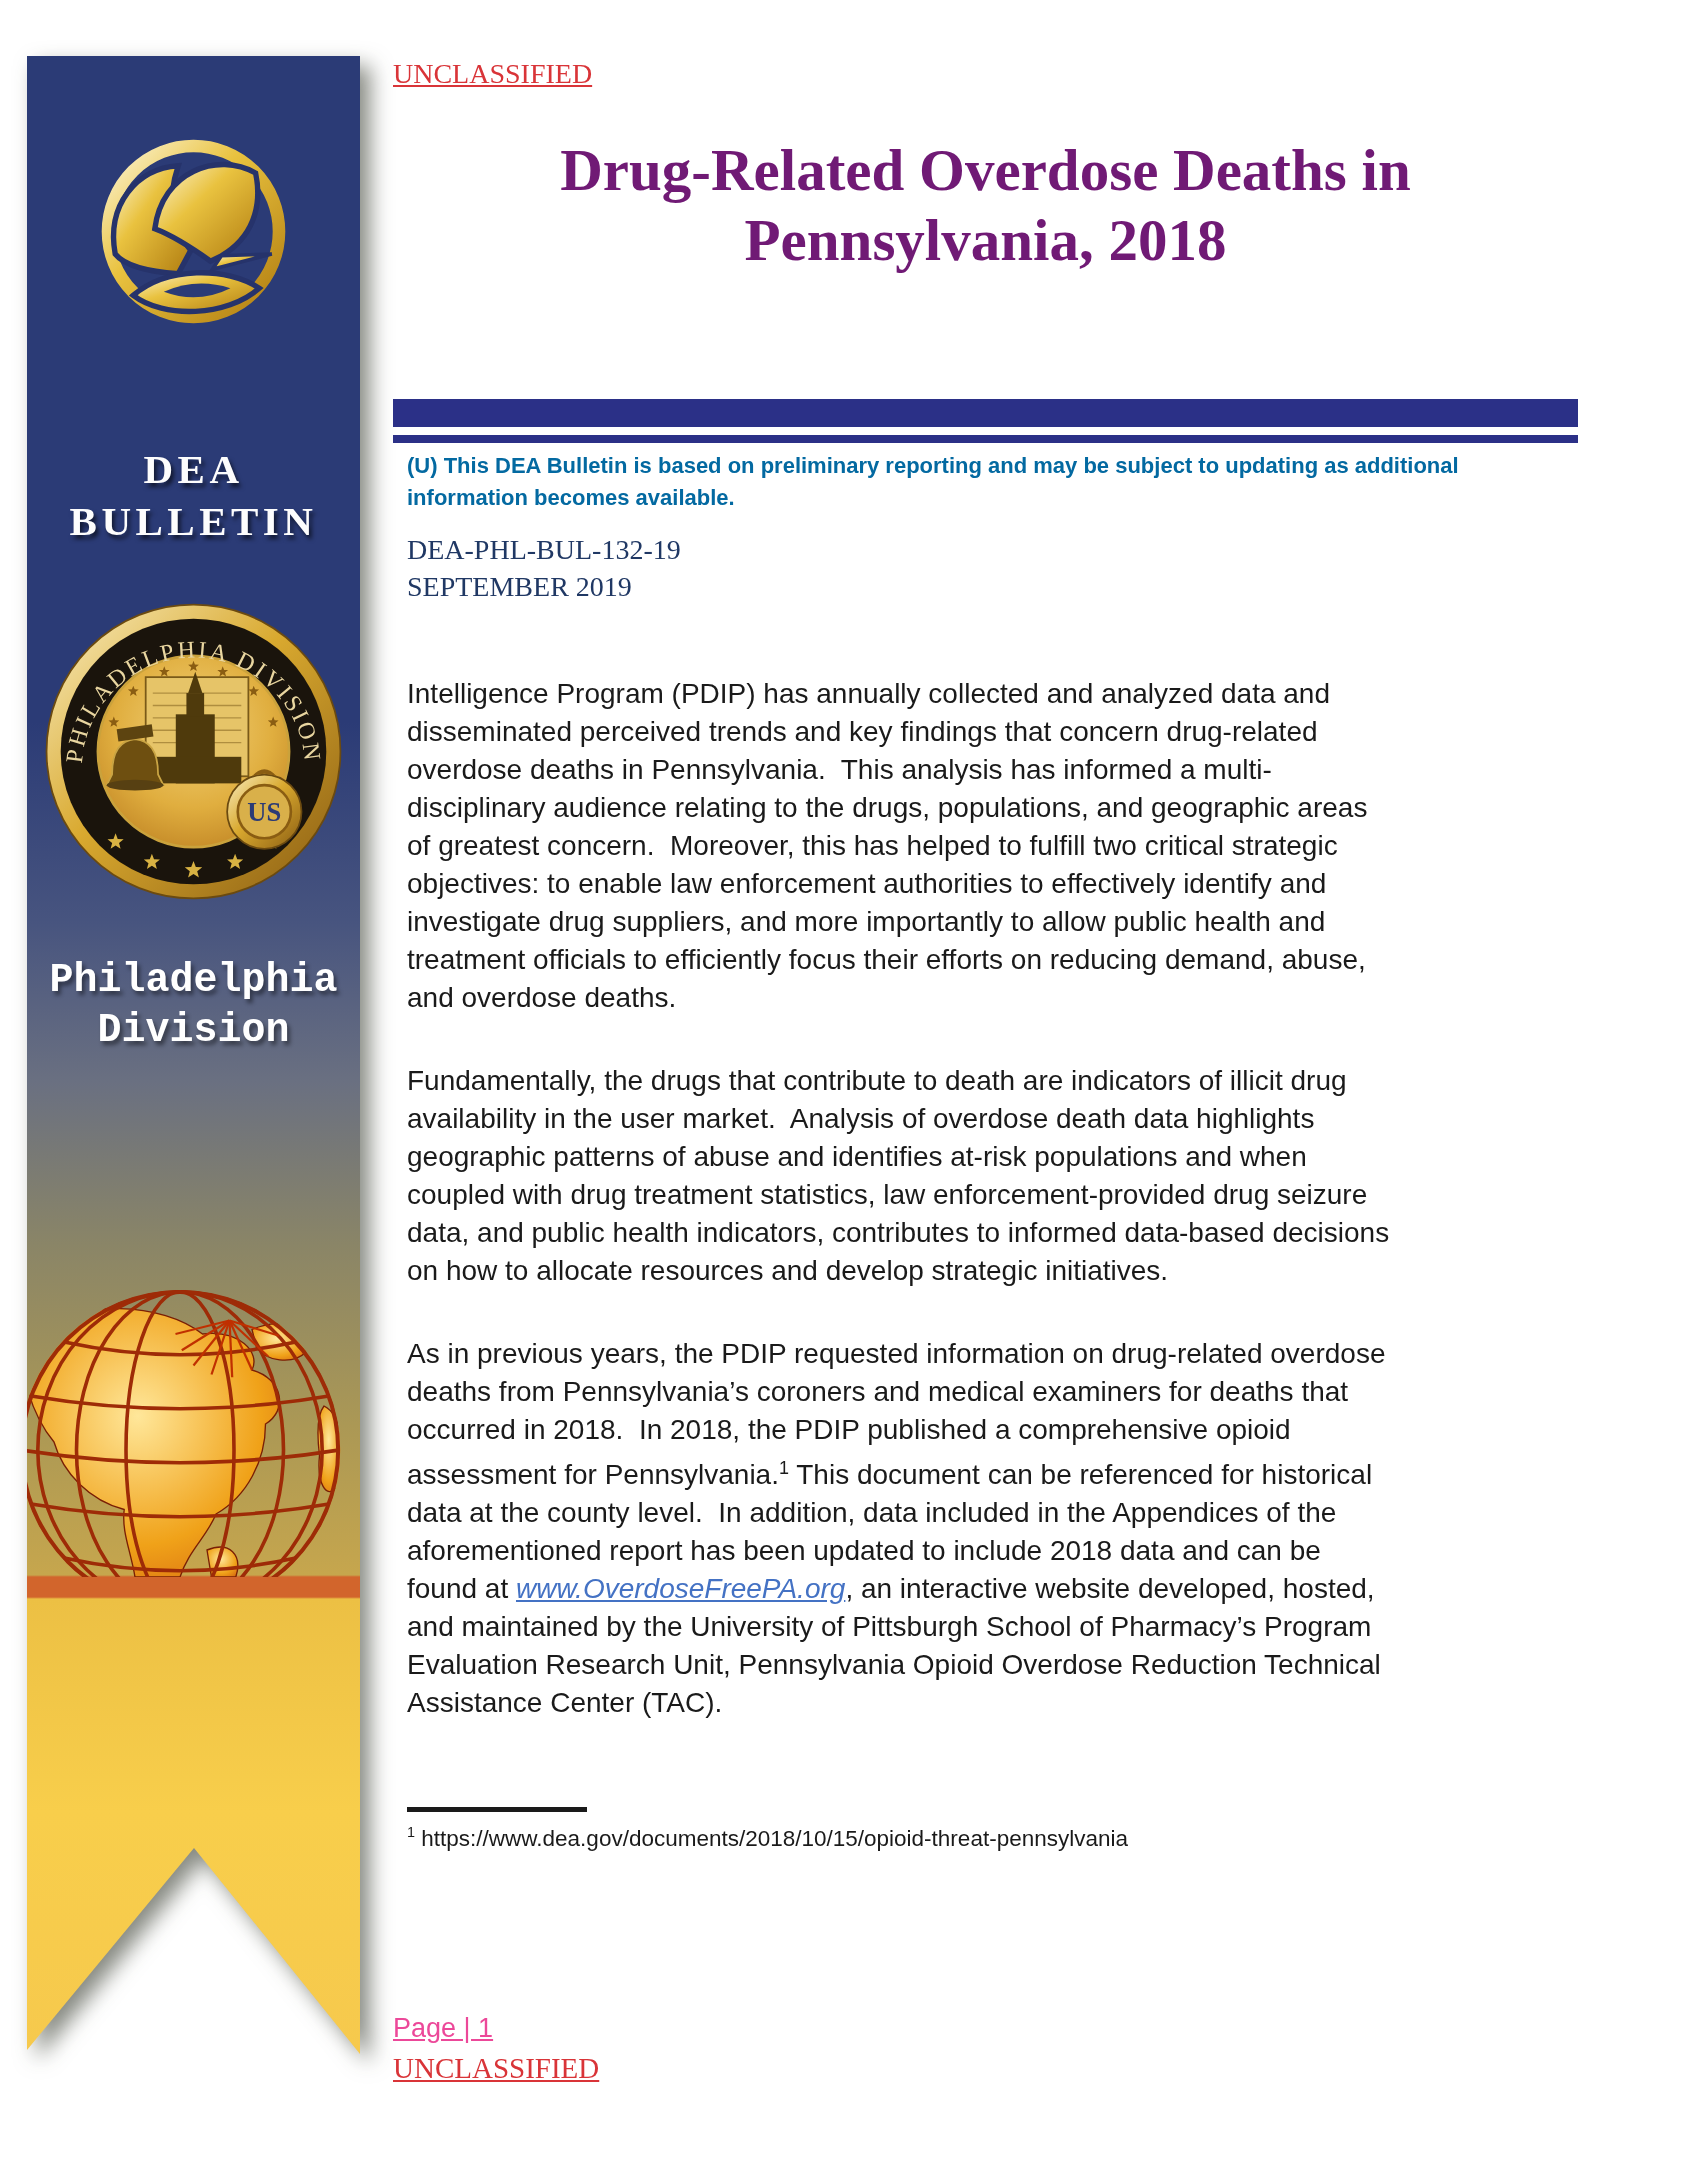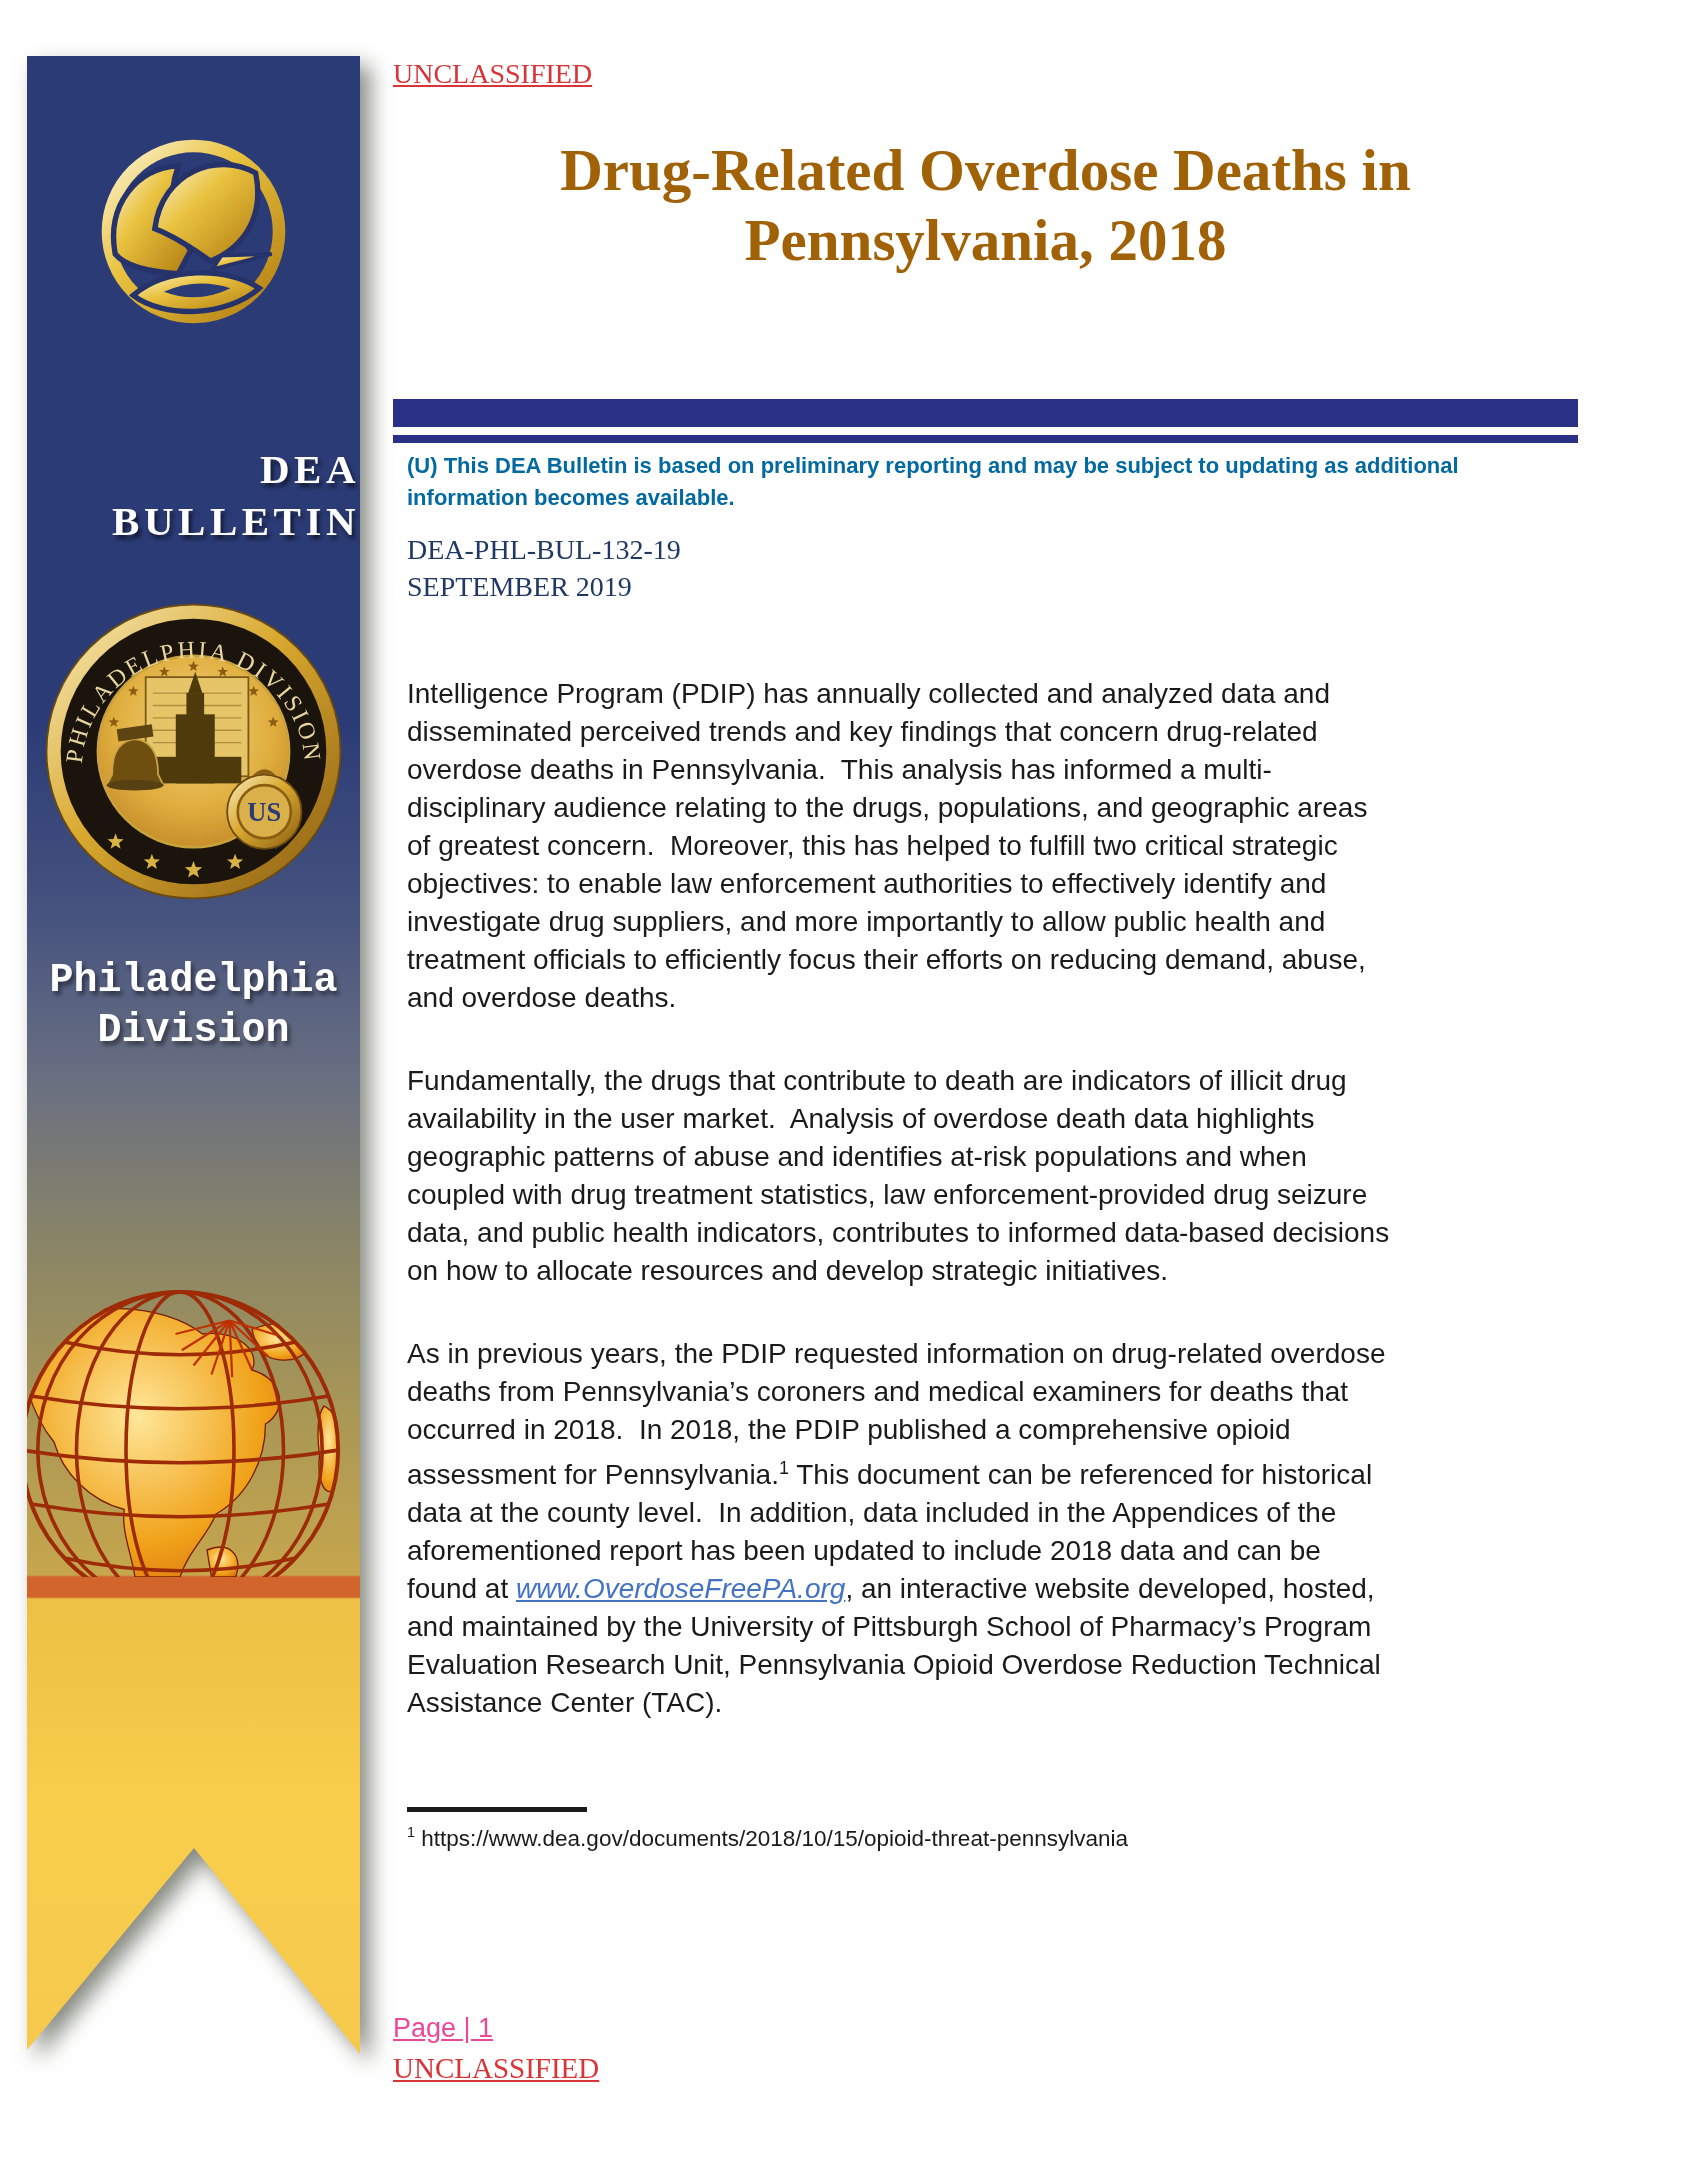--- a/index.html
+++ b/index.html
@@ -10,38 +10,38 @@
   .ribbon-wrap{position:absolute;left:27px;top:56px;width:333px;height:1998px;
                filter:drop-shadow(10.8px 10.8px 10.8px rgba(35,40,25,.55));}
   .ribbon{position:absolute;inset:0;
      clip-path:polygon(0 0,333px 0,333px 1998px,167px 1792px,0 1994px);
      background:linear-gradient(180deg,
         #2b3b76 0px,#2b3b76 666px,#47547f 864px,#6a7081 1026px,#8a8567 1188px,
         #ab9855 1368px,#c6a64d 1519px,
         #d2652c 1521px,#d2652c 1541px,
         #ecc044 1543px,#f8ce4b 1755px,#f6c94d 1998px);}
   .logo-svg{position:absolute;left:54px;top:63px;}
-  .dea-bulletin{position:absolute;left:0;top:387px;width:333px;text-align:right;
+  .dea-bulletin{position:absolute;left:0;top:387px;width:333px;text-align:center;
       font-family:"Liberation Serif",serif;font-weight:bold;color:#fdfdfd;
       font-size:41px;line-height:52px;letter-spacing:4.5px;
       text-shadow:2.7px 3.6px 4.5px rgba(0,0,0,.6);}
   .division-label{position:absolute;left:0;top:900px;width:333px;text-align:center;
       font-family:Liberation Mono, monospace;font-weight:bold;color:#ffffff;
       font-size:40px;line-height:50px;text-shadow:2.7px 3.6px 4.5px rgba(0,0,0,.45);}
   .seal-svg{position:absolute;left:16px;top:545px;}
   .globe-svg{position:absolute;left:0;top:1224px;}
 
   
   .class-top,.class-bottom,.page-label{position:absolute;left:393px;width:1004px;text-align:left;text-decoration:underline;}
   .class-top{top:58px;font-family:"Liberation Serif",serif;font-size:28px;color:#d93438;}
   .class-bottom{top:2052px;font-family:"Liberation Serif",serif;font-size:29px;color:#d93438;}
   .page-label{top:2013px;font-size:27px;color:#ec4899;}
 
   .doc-title{position:absolute;left:393px;top:135px;width:1185px;text-align:center;
-      font-family:"Liberation Serif",serif;font-weight:bold;color:#a16207;
+      font-family:"Liberation Serif",serif;font-weight:bold;color:#701a75;
       font-size:59px;line-height:70px;}
 
   .rule-block{position:absolute;left:393px;top:399px;width:1185px;}
   .rule-thick{height:28px;background:#2b3087;}
   .rule-gap{height:8px;}
   .rule-thin{height:8px;background:#2b3087;}
 
   .notice{position:absolute;left:407px;top:450px;font-weight:bold;color:#0369a1;
       font-size:22px;line-height:32px;}
   .ref-block{position:absolute;left:407px;top:531px;font-family:"Liberation Serif",serif;

